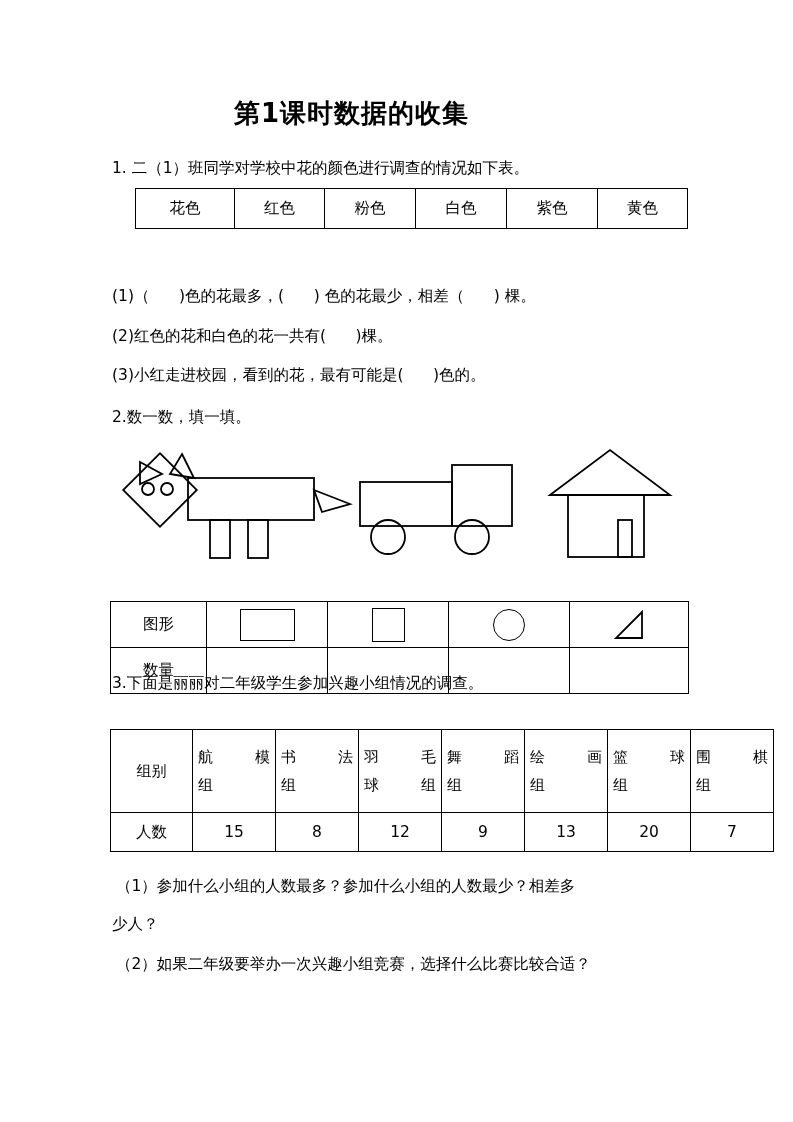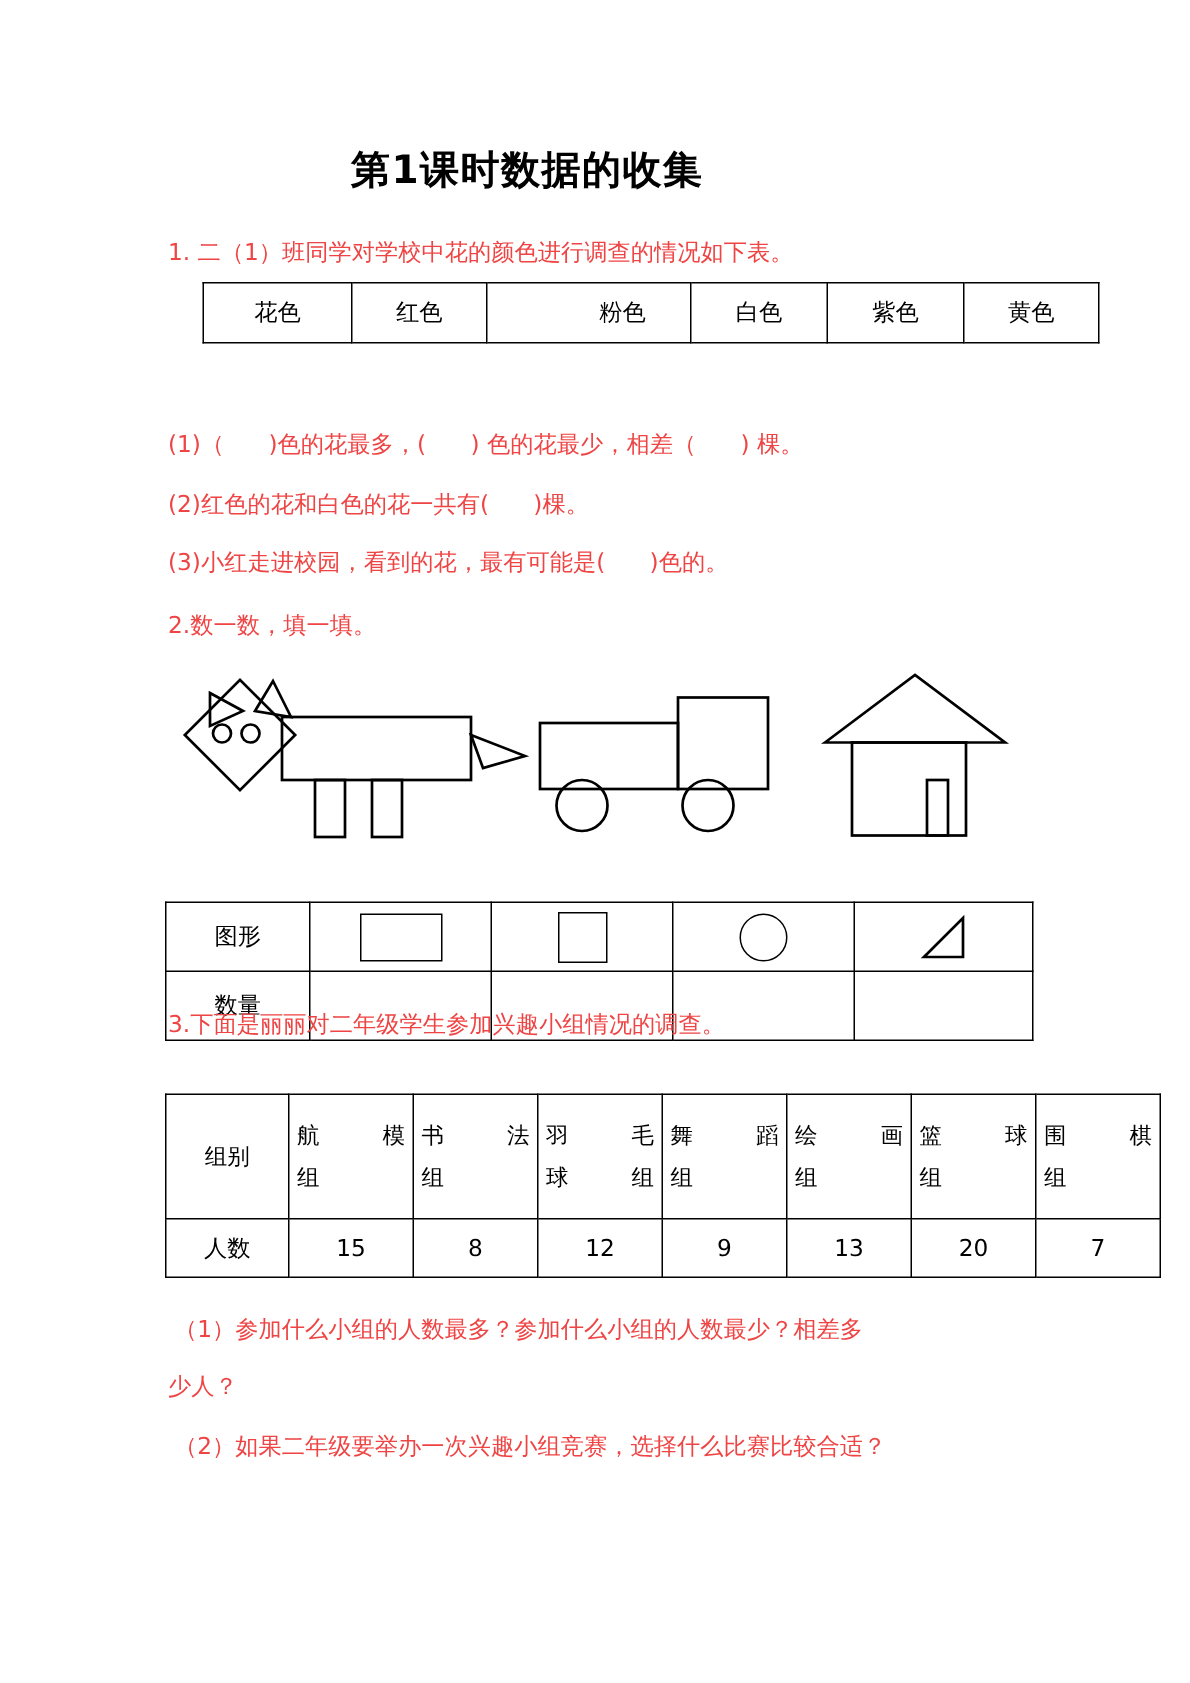--- a/index.html
+++ b/index.html
@@ -35,21 +35,21 @@
     padding-right: 90px;
     box-sizing: border-box;
   }
 
   
   .qtext {
     position: absolute;
     font-size: 15.5px;
     line-height: 22px;
     white-space: pre;
-    color: #ef4444;
+    color: #000000;
   }
 
   
   table.grid {
     position: absolute;
     border-collapse: collapse;
     table-layout: fixed;
   }
   table.grid td {
     border: 1px solid #000000;
@@ -125,21 +125,21 @@
 
   <div class="title">第1课时数据的收集</div>
 
   <div class="qtext" style="left:112px; top:157px;">1. 二（1）班同学对学校中花的颜色进行调查的情况如下表。</div>
 
   <table class="grid" id="table-flowers">
     <tbody>
         <tr>
       <td style="width:98px;">花色</td>
       <td style="width:89px;">红色</td>
-      <td style="width:90px;padding-left:45px;">粉色</td>
+      <td style="width:90px;">粉色</td>
       <td style="width:90px;">白色</td>
       <td style="width:90px;">紫色</td>
       <td style="width:89px;">黄色</td>
     </tr>
   </tbody>
     </table>
 
   <div class="qtext" style="left:112px; top:285px;">(1)（      )色的花最多，(      ) 色的花最少，相差（      ) 棵。</div>
   <div class="qtext" style="left:112px; top:325px;">(2)红色的花和白色的花一共有(      )棵。</div>
   <div class="qtext" style="left:112px; top:364px;">(3)小红走进校园，看到的花，最有可能是(      )色的。</div>

